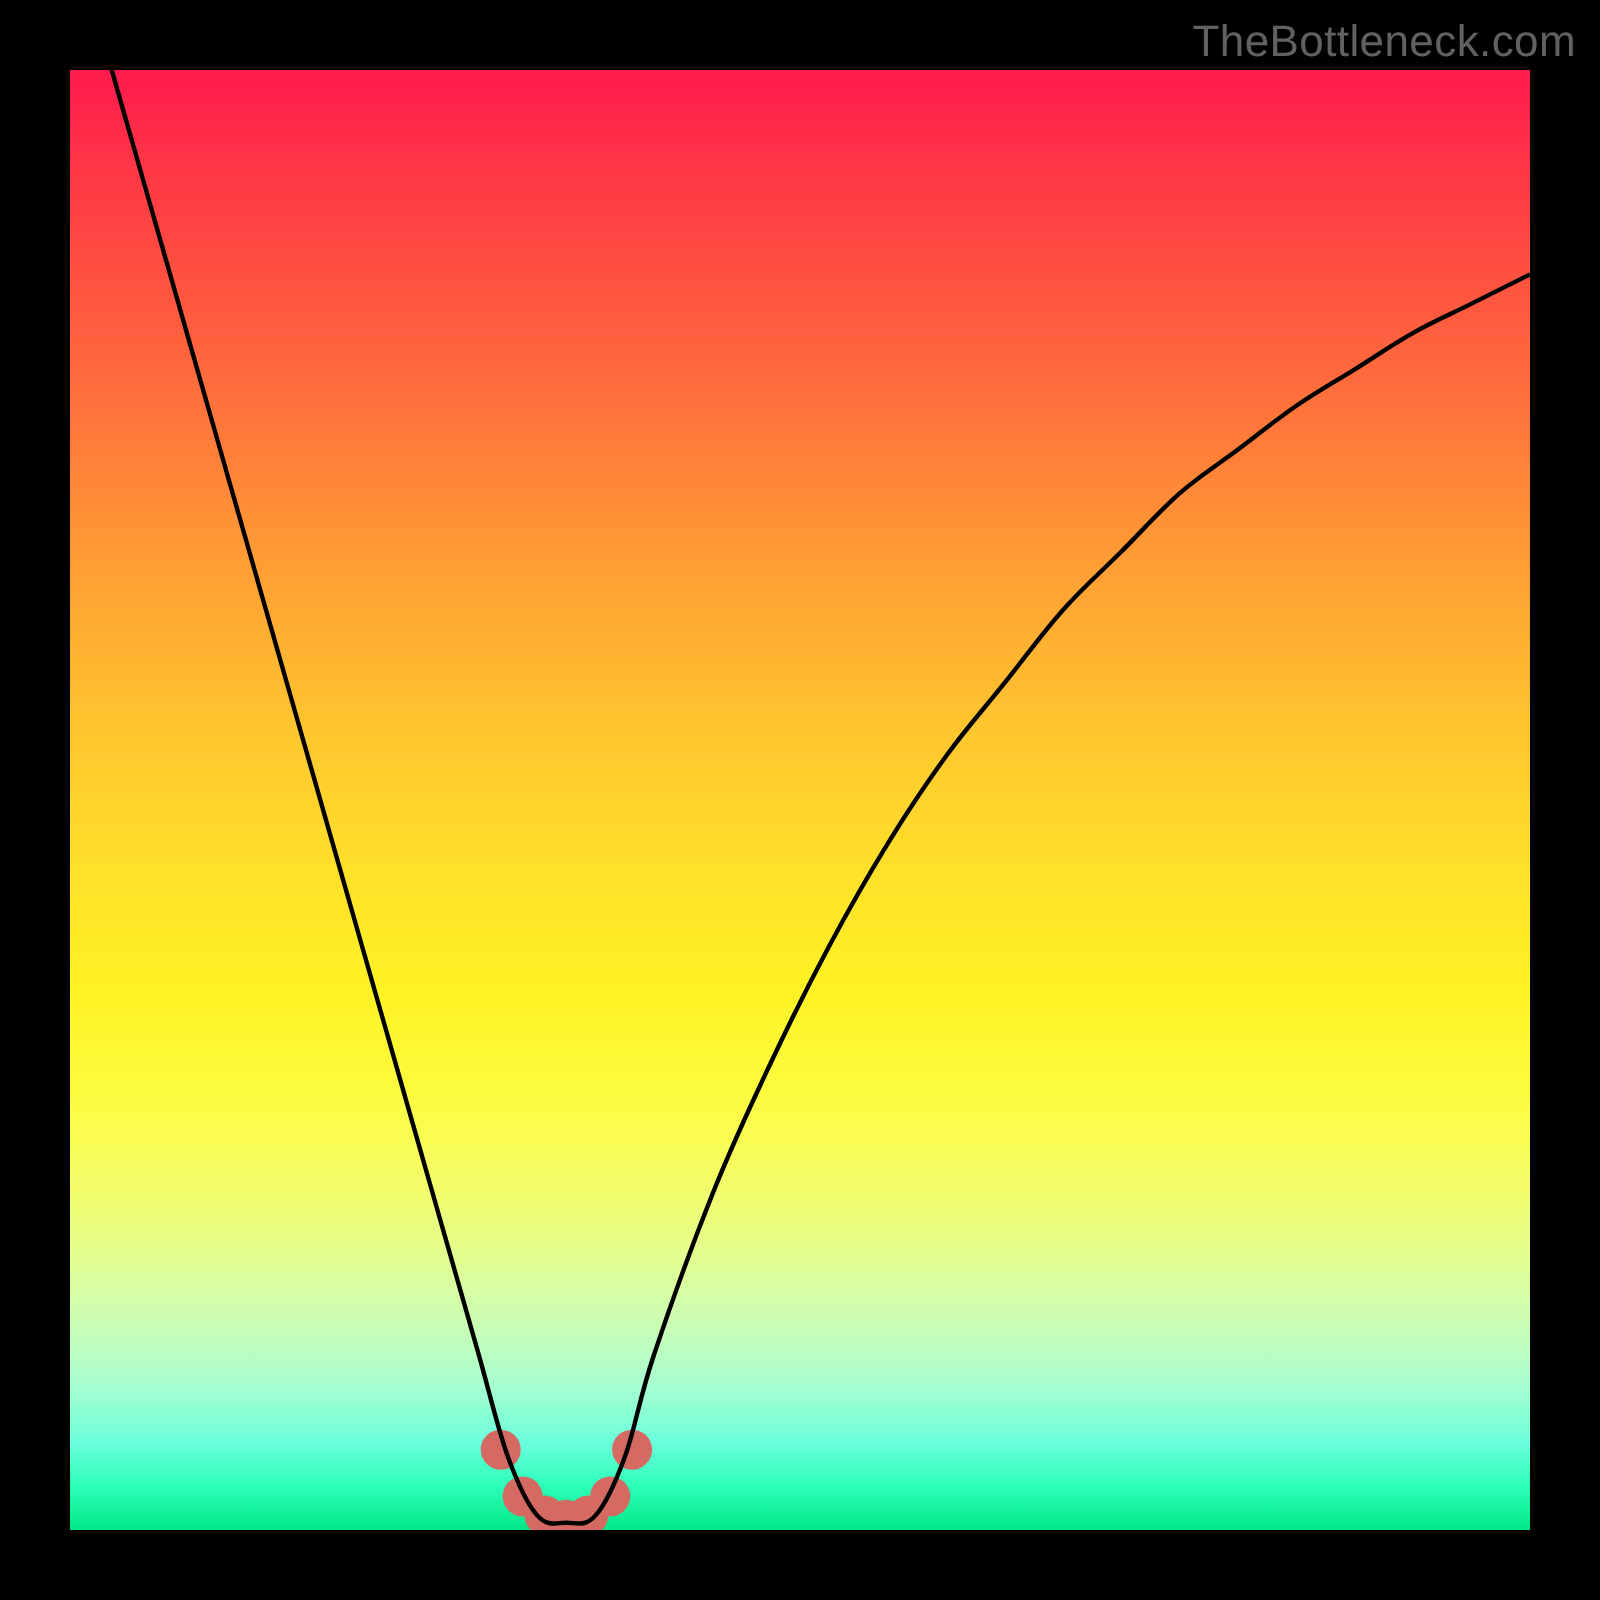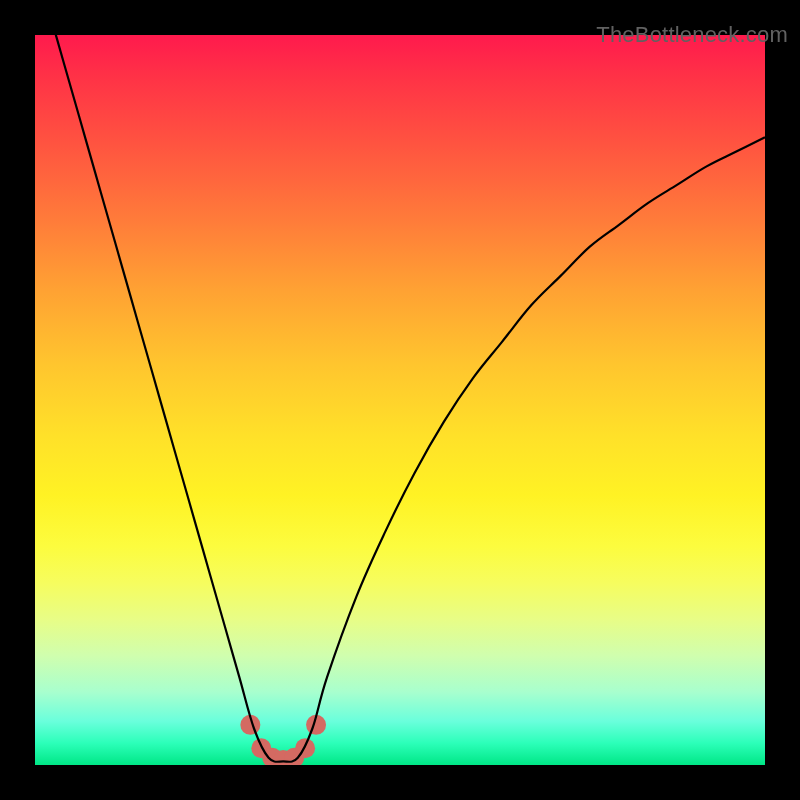--- a/index.html
+++ b/index.html
@@ -54,21 +54,21 @@
   }
   .curve-svg {
     position: absolute;
     left: 0;
     top: 0;
     width: 100%;
     height: 100%;
   }
   .watermark {
     position: absolute;
-    top: 22px;
+    top: 8px;
     right: 12px;
     color: #616161;
     font-size: 22px;
     font-weight: 400;
     letter-spacing: 0.2px;
     user-select: none;
     margin-left: 34px;
   }
 </style>
 </head>

